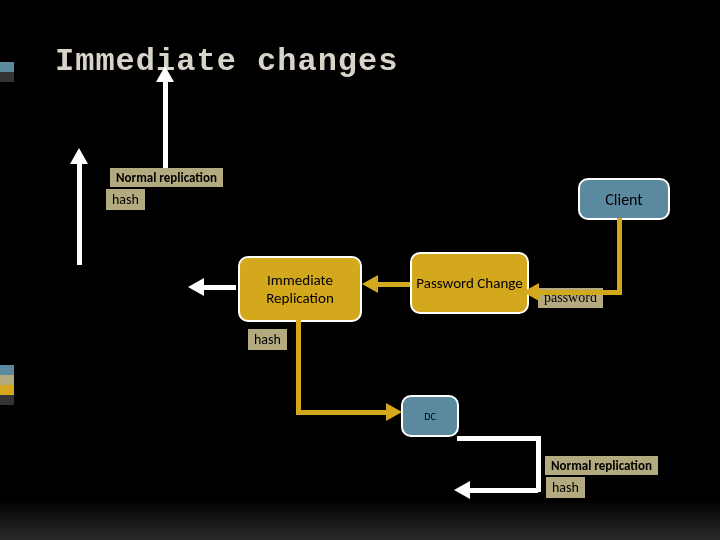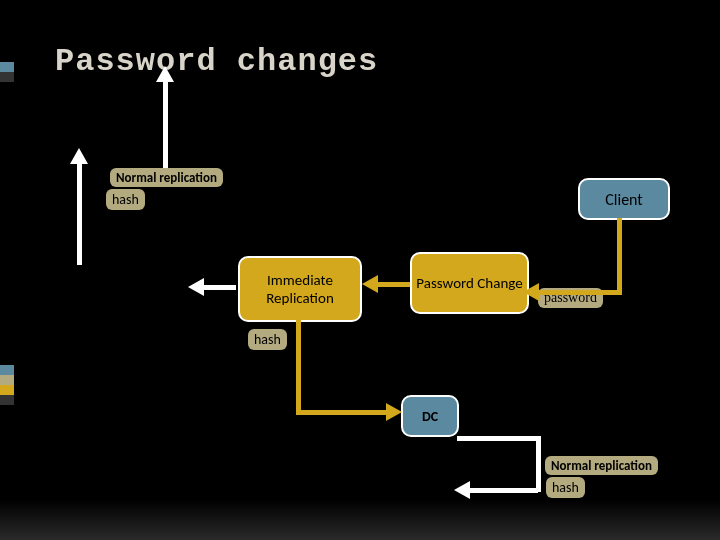--- a/index.html
+++ b/index.html
@@ -52,21 +52,21 @@
     font-weight: 400;
     text-align: center;
   }
   .blue { background: #5a89a0; }
   .yellow { background: #d3a81d; }
   .label {
     position: absolute;
     font-family: "Segoe UI", "Calibri", sans-serif;
     color: #000;
     background: #b3aa7f;
-    border-radius: 6px;
+    border-radius: 0;
     padding: 2px 6px;
     font-size: 13px;
   }
   .label.small-norm {
     font-weight: 600;
     font-size: 13px;
     background: #b3aa7f;
   }
   .arrow-line {
     position: absolute;
@@ -99,36 +99,36 @@
     <div class="sidebar-block" style="top:62px;background:#5a89a0;"></div>
     <div class="sidebar-block" style="top:72px;background:#333;"></div>
     <div class="sidebar-block" style="top:365px;background:#5a89a0;"></div>
     <div class="sidebar-block" style="top:375px;background:#b3aa7f;"></div>
     <div class="sidebar-block" style="top:385px;background:#d3a81d;"></div>
     <div class="sidebar-block" style="top:395px;background:#333;"></div>
   </div>
 
   <div class="gradient-floor"></div>
 
-  <h1 class="title">Password changes</h1>
+  <h1 class="title">Immediate changes</h1>
 
 
   <div class="box yellow" style="left:238px; top:256px; width:120px; height:62px; font-size:15px; line-height:1.2;">
     <span>Immediate Replication</span>
   </div>
 
   <div class="box yellow" style="left:410px; top:252px; width:115px; height:58px; font-size:15px; line-height:1.2;">
     <span>Password Change</span>
   </div>
 
   <div class="box blue" style="left:578px; top:178px; width:88px; height:38px; font-size:16px;">
     <span>Client</span>
   </div>
 
-  <div class="box blue" style="left:401px; top:395px; width:54px; height:38px; font-size:14px;font-weight:bold;">
+  <div class="box blue" style="left:401px; top:395px; width:54px; height:38px; font-size:10px;">
     <span>DC</span>
   </div>
 
   <div class="label small-norm" style="left:110px; top:168px;">Normal replication</div>
 
   <div class="label" style="left:106px; top:189px; font-size:14px;">hash</div>
 
   <div class="label" style="left:248px; top:329px; font-size:14px;">hash</div>
 
   <div class="label" style="left:538px; top:288px; font-size:14px;font-family:Liberation Serif, serif;">password</div>

